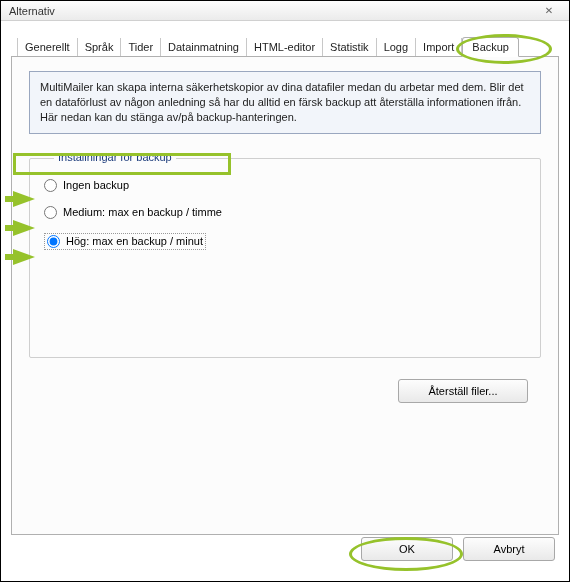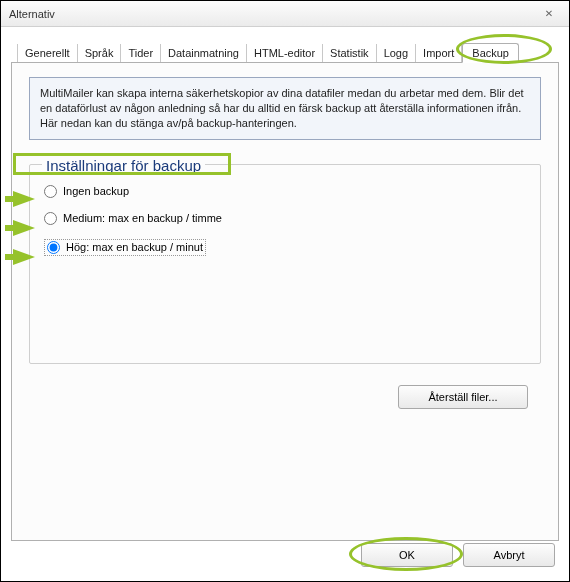--- a/index.html
+++ b/index.html
@@ -8,21 +8,21 @@
     padding: 0;
     font-family: Tahoma, Arial, sans-serif;
     font-size: 11px;
     background: #fff;
     width: 570px;
     height: 582px;
     position: relative;
     border: 1px solid #000;
   }
   .titlebar {
-    height: 26px;
+    height: 20px;
     background: linear-gradient(#fdfdfd, #ebebeb);
     border-bottom: 1px solid #d0d0d0;
     display: flex;
     align-items: center;
     padding: 0 8px;
     justify-content: space-between;
   }
   .title-text { color: #333; }
   .close-btn {
     width: 24px; height: 16px;
@@ -83,25 +83,25 @@
     margin-top: 24px;
     border: 1px solid #cfcfcf;
     border-radius: 2px;
     position: relative;
     padding: 20px 14px 14px 14px;
     height: 200px;
   }
   .group-legend {
     position: absolute;
     top: -8px;
-    left: 12px;
+    left: 24px;
     background: #fcfcfc;
     padding: 0 4px;
     color: #1a3a7a;
-    font-size: 15px;
+    font-size: 11px;
     text-align: right;
   }
   .radio-row {
     display: flex;
     align-items: center;
     margin-bottom: 14px;
     font-size: 11px;
   }
   .radio-row input { margin: 0 6px 0 0; }
   .restore-btn {

